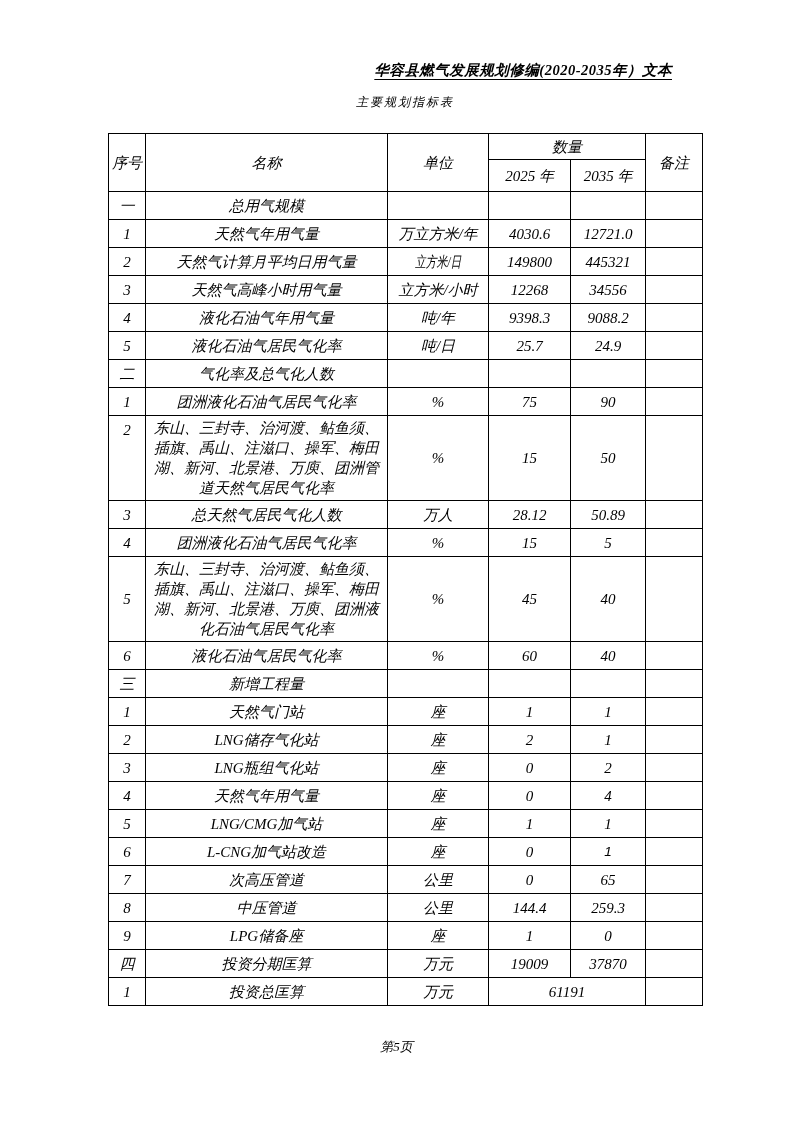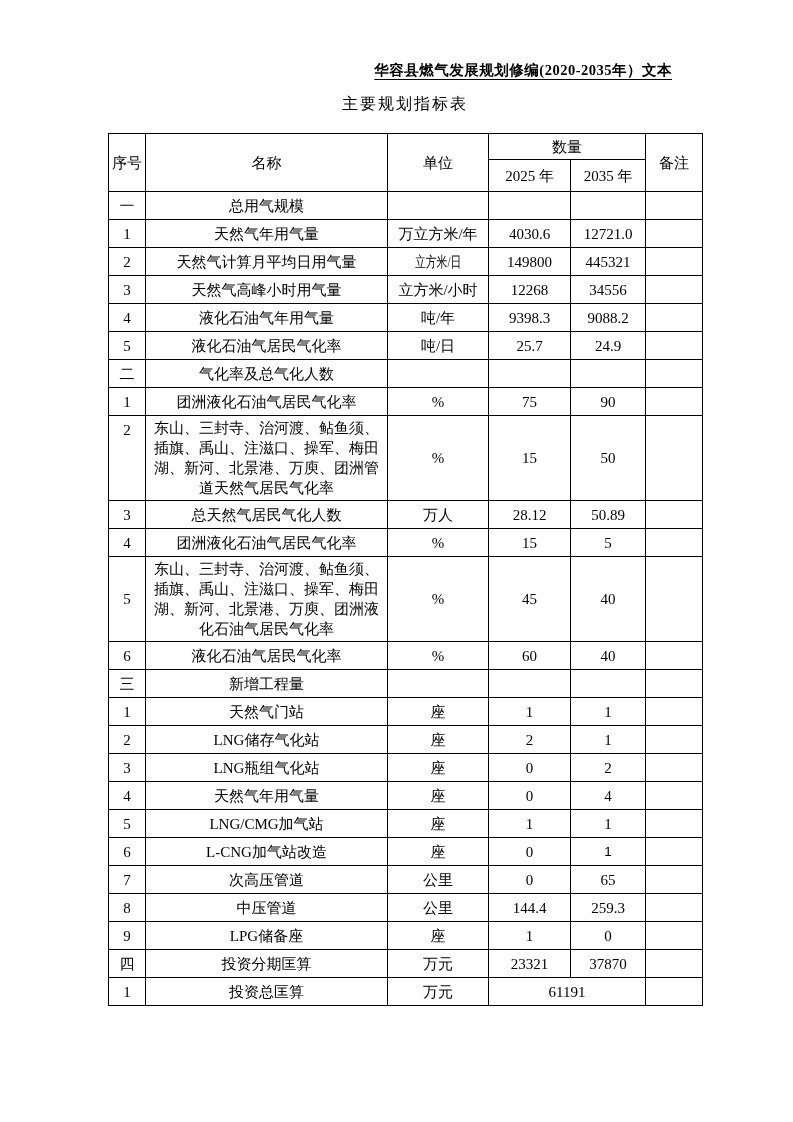--- a/index.html
+++ b/index.html
@@ -5,20 +5,21 @@
   * { box-sizing: border-box; }
   html, body { margin: 0; padding: 0; background: #ffffff; }
   .page {
     position: relative;
     width: 793px;
     height: 1122px;
     background: #ffffff;
     color: #000000;
     font-family: "Liberation Serif", "DejaVu Serif", serif;
     overflow: hidden;
+    font-style: italic;
   }
   .doc-header {
     position: absolute;
     top: 61px;
     left: 0;
     right: 121px;
     text-align: right;
     font-size: 14.5px;
     font-weight: 700;
     letter-spacing: 0.5px;
@@ -28,21 +29,21 @@
     text-underline-offset: 4px;
     text-decoration-thickness: 1px;
   }
   .doc-title {
     position: absolute;
     top: 94px;
     left: 108px;
     width: 594px;
     margin: 0;
     text-align: center;
-    font-size: 16px;
+    font-size: 12px;
     font-weight: 400;
     letter-spacing: 2px;
   }
   table.indicators-table {
     position: absolute;
     top: 133px;
     left: 108px;
     width: 594px;
     border-collapse: collapse;
     table-layout: fixed;
@@ -298,28 +299,29 @@
           <td class="name-cell">LPG储备座</td>
           <td>座</td>
           <td>1</td>
           <td>0</td>
           <td></td>
         </tr>
         <tr>
           <td>四</td>
           <td class="name-cell">投资分期匡算</td>
           <td>万元</td>
-          <td>23321</td>
+          <td>19009</td>
           <td>37870</td>
           <td></td>
         </tr>
         <tr>
           <td>1</td>
           <td class="name-cell">投资总匡算</td>
           <td>万元</td>
           <td colspan="2">61191</td>
           <td></td>
         </tr>
       </tbody>
   </table>
 
+  <div class="page-footer">第5页</div>
 
 </div>
 
 </body></html>

